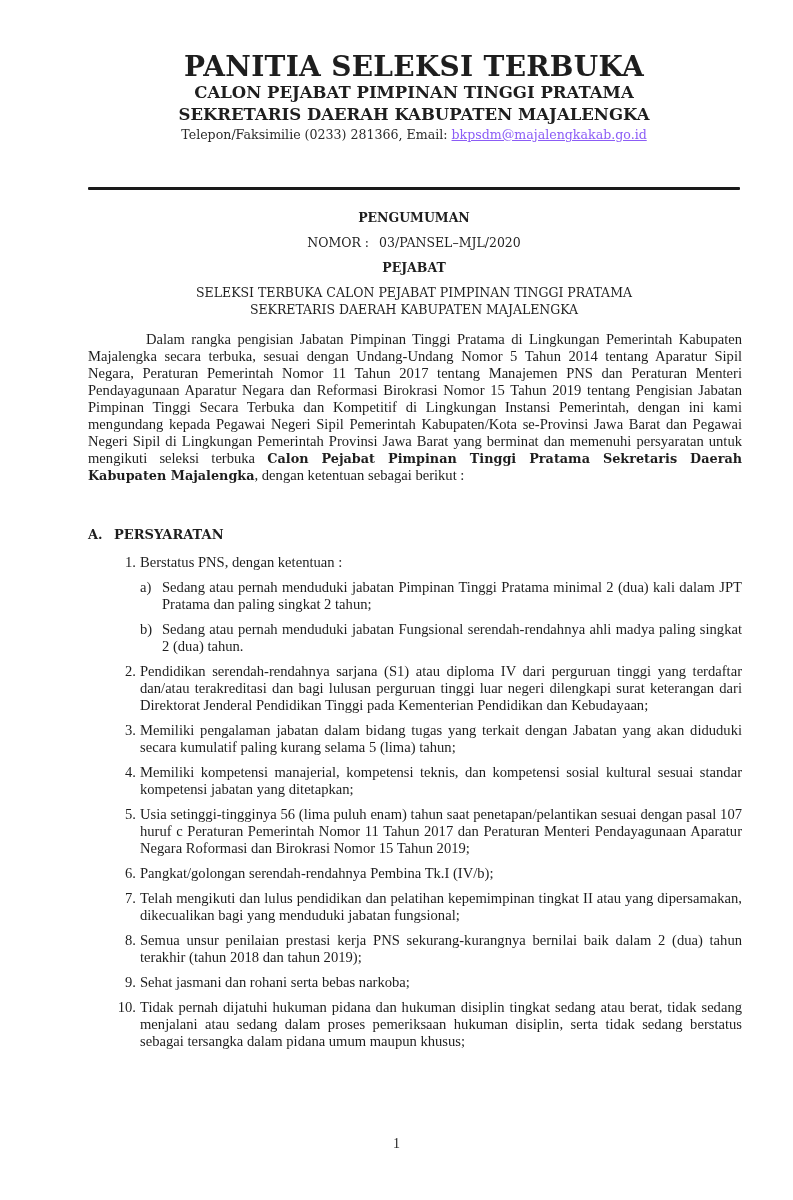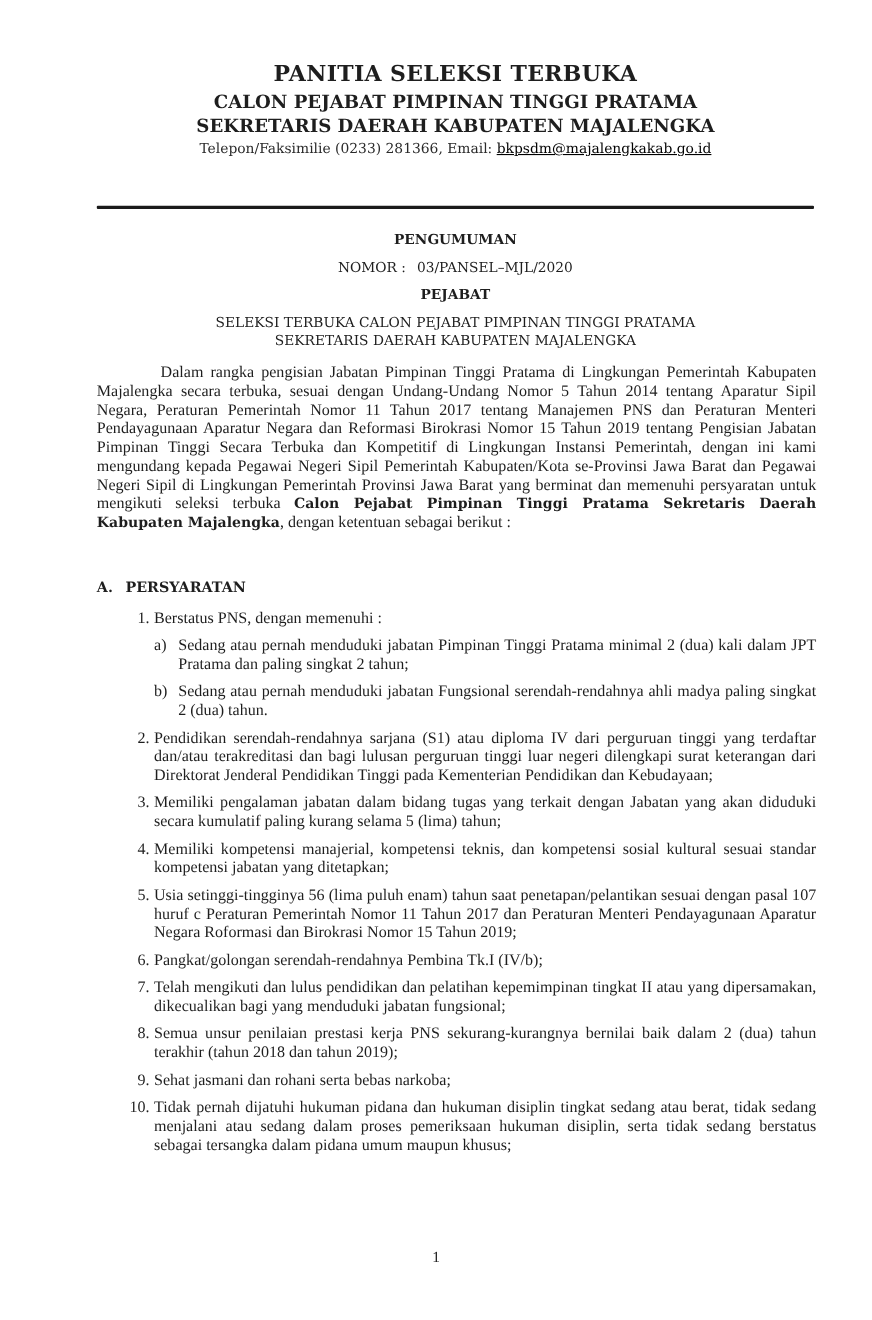--- a/index.html
+++ b/index.html
@@ -5,25 +5,25 @@
   html, body { margin: 0; padding: 0; background: #ffffff; }
   body {
     width: 793px; height: 1200px; position: relative; overflow: hidden;
     font-family: "DejaVu Serif", "Liberation Serif", serif;
     color: #1e1e1e;
   }
   .page { position: absolute; left: 0; top: 0; width: 793px; height: 1200px; }
 
   
   .kop { position: absolute; left: 88px; width: 652px; top: 52px; text-align: center; }
-  .kop-title { font-family: "DejaVu Serif", serif; font-weight: bold; font-size: 20px; letter-spacing: 0.3px; line-height: 30px; margin: 0; }
+  .kop-title { font-family: "DejaVu Serif", serif; font-weight: bold; font-size: 28px; letter-spacing: 0.3px; line-height: 30px; margin: 0; }
   .kop-sub { font-family: "DejaVu Serif", serif; font-weight: bold; font-size: 16.5px; line-height: 22px; margin: 0; }
   .kop-addr { font-family: "DejaVu Serif", serif; font-size: 12.6px; line-height: 17px; margin: 0; color: #2a2a2a; }
   .kop-addr.first { margin-top: 6px; }
-  .email-link { color: #000000; text-decoration: underline; }
+  .email-link { color: #8b5cf6; text-decoration: underline; }
   .rule { position: absolute; left: 88px; width: 652px; top: 187px; height: 3px; background: #1a1a1a; border-radius: 1px; }
 
   
   .ann { position: absolute; left: 88px; width: 652px; top: 210px; text-align: center; }
   .ann-label { font-weight: bold; font-size: 12.5px; line-height: 16px; margin: 0; }
   .ann-num { font-size: 12.5px; line-height: 16px; margin: 9px 0 0 0; }
   .ann-num .num-key { margin-right: 10px; }
   .ann-about { font-weight: bold; font-size: 12.5px; line-height: 16px; margin: 9px 0 0 0; }
   .ann-subject { font-weight: normal; font-size: 12.5px; line-height: 17px; margin: 8px 0 0 0; }
 
@@ -71,21 +71,21 @@
     <p class="ann-num"><span class="num-key">NOMOR :</span><span>03/PANSEL–MJL/2020</span></p>
     <p class="ann-about">PEJABAT</p>
     <p class="ann-subject"><span>SELEKSI TERBUKA CALON PEJABAT PIMPINAN TINGGI PRATAMA</span><br><span>SEKRETARIS DAERAH KABUPATEN MAJALENGKA</span></p>
   </div>
 
   <p class="body-text"><span>Dalam rangka pengisian Jabatan Pimpinan Tinggi Pratama di Lingkungan Pemerintah Kabupaten Majalengka secara terbuka, sesuai dengan Undang-Undang Nomor 5 Tahun 2014 tentang Aparatur Sipil Negara, Peraturan Pemerintah Nomor 11 Tahun 2017 tentang Manajemen PNS dan Peraturan Menteri Pendayagunaan Aparatur Negara dan Reformasi Birokrasi Nomor 15 Tahun 2019 tentang Pengisian Jabatan Pimpinan Tinggi Secara Terbuka dan Kompetitif di Lingkungan Instansi Pemerintah, dengan ini kami mengundang kepada Pegawai Negeri Sipil Pemerintah Kabupaten/Kota se-Provinsi Jawa Barat dan Pegawai Negeri Sipil di Lingkungan Pemerintah Provinsi Jawa Barat yang berminat dan memenuhi persyaratan untuk mengikuti seleksi terbuka </span><b>Calon Pejabat Pimpinan Tinggi Pratama Sekretaris Daerah Kabupaten Majalengka</b><span>, dengan ketentuan sebagai berikut :</span></p>
 
   <p class="section-head"><span class="sec-letter">A.</span><span>PERSYARATAN</span></p>
 
   <ol class="req-list" id="req-list">
-      <li class="req-item"><span class="req-num">1.</span><span>Berstatus PNS, dengan memenuhi :</span><ul class="sub-list">
+      <li class="req-item"><span class="req-num">1.</span><span>Berstatus PNS, dengan ketentuan :</span><ul class="sub-list">
           <li class="sub-item"><span class="sub-letter">a)</span><span>Sedang atau pernah menduduki jabatan Pimpinan Tinggi Pratama minimal 2 (dua) kali dalam JPT Pratama dan paling singkat 2 tahun;</span></li>
           <li class="sub-item"><span class="sub-letter">b)</span><span>Sedang atau pernah menduduki jabatan Fungsional serendah-rendahnya ahli madya paling singkat 2 (dua) tahun.</span></li>
         </ul></li>
       <li class="req-item"><span class="req-num">2.</span><span>Pendidikan serendah-rendahnya sarjana (S1) atau diploma IV dari perguruan tinggi yang terdaftar dan/atau terakreditasi dan bagi lulusan perguruan tinggi luar negeri dilengkapi surat keterangan dari Direktorat Jenderal Pendidikan Tinggi pada Kementerian Pendidikan dan Kebudayaan;</span></li>
       <li class="req-item"><span class="req-num">3.</span><span>Memiliki pengalaman jabatan dalam bidang tugas yang terkait dengan Jabatan yang akan diduduki secara kumulatif paling kurang selama 5 (lima) tahun;</span></li>
       <li class="req-item"><span class="req-num">4.</span><span>Memiliki kompetensi manajerial, kompetensi teknis, dan kompetensi sosial kultural sesuai standar kompetensi jabatan yang ditetapkan;</span></li>
       <li class="req-item"><span class="req-num">5.</span><span>Usia setinggi-tingginya 56 (lima puluh enam) tahun saat penetapan/pelantikan sesuai dengan pasal 107 huruf c Peraturan Pemerintah Nomor 11 Tahun 2017 dan Peraturan Menteri Pendayagunaan Aparatur Negara Roformasi dan Birokrasi Nomor 15 Tahun 2019;</span></li>
       <li class="req-item"><span class="req-num">6.</span><span>Pangkat/golongan serendah-rendahnya Pembina Tk.I (IV/b);</span></li>
       <li class="req-item"><span class="req-num">7.</span><span>Telah mengikuti dan lulus pendidikan dan pelatihan kepemimpinan tingkat II atau yang dipersamakan, dikecualikan bagi yang menduduki jabatan fungsional;</span></li>
       <li class="req-item"><span class="req-num">8.</span><span>Semua unsur penilaian prestasi kerja PNS sekurang-kurangnya bernilai baik dalam 2 (dua) tahun terakhir (tahun 2018 dan tahun 2019);</span></li>

